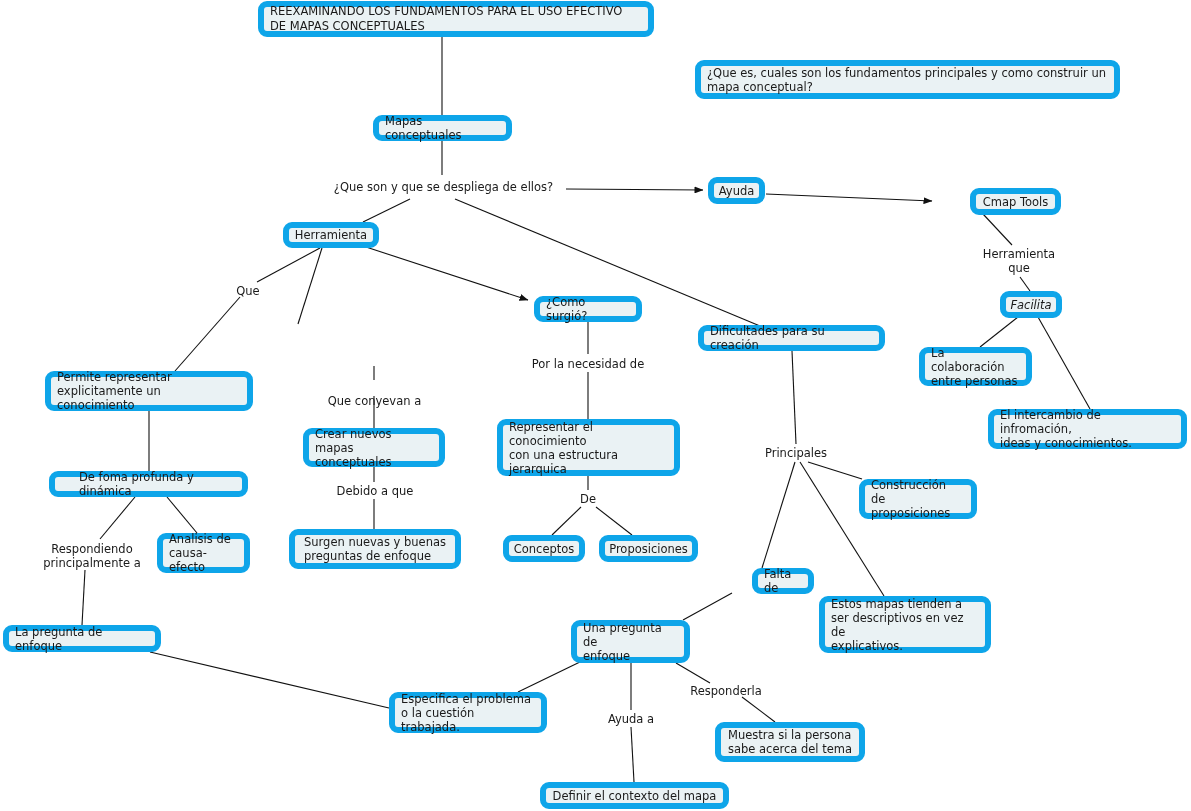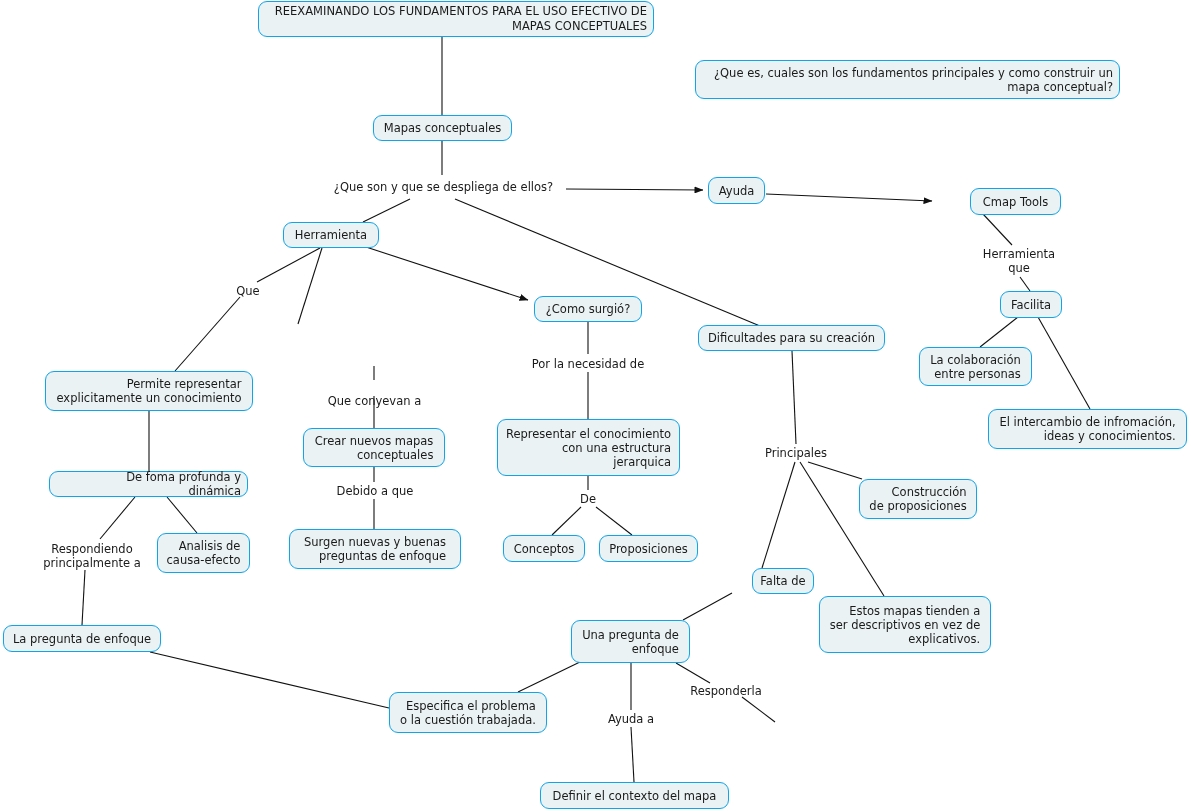--- a/index.html
+++ b/index.html
@@ -24,30 +24,30 @@
     left: 0;
     top: 0;
     width: 1191px;
     height: 811px;
     pointer-events: none;
   }
   .node {
     position: absolute;
     box-sizing: border-box;
     background: #eaf2f4;
-    border: 1px solid #0ea5e9;
+    border: 6px solid #0ea5e9;
     border-radius: 9px;
     color: #1a1a1a;
     font-family: "DejaVu Sans", sans-serif;
     font-size: 11.5px;
     line-height: 14px;
     display: flex;
     align-items: center;
     justify-content: center;
-    text-align: right;
+    text-align: left;
     padding: 2px 6px;
     white-space: pre-line;
   }
   .linklabel {
     position: absolute;
     box-sizing: border-box;
     color: #1a1a1a;
     font-family: "DejaVu Sans", sans-serif;
     font-size: 11.5px;
     line-height: 14px;
@@ -169,21 +169,21 @@
 
   <div class="node" style="left:283px; top:222px; width:96px; height:26px;">Herramienta</div>
 
   <div class="linklabel" style="left:975px; top:245px; width:88px; height:32px;">Herramienta
 que</div>
 
   <div class="linklabel" style="left:226px; top:283px; width:44px; height:16px;">Que</div>
 
   <div class="node" style="left:534px; top:296px; width:108px; height:26px;">¿Como surgió?</div>
 
-  <div class="node" style="left:1000px; top:291px; width:62px; height:27px;">Facilita</div>
+  <div class="node" style="left:1000px; top:291px; width:62px; height:27px;font-style:italic;">Facilita</div>
 
 
   <div class="node" style="left:698px; top:325px; width:187px; height:26px;">Dificultades para su creación</div>
 
   <div class="node" style="left:919px; top:347px; width:113px; height:39px;">La colaboración
 entre personas</div>
 
   <div class="linklabel" style="left:518px; top:355px; width:140px; height:17px;">Por la necesidad de</div>
 
   <div class="node" style="left:45px; top:371px; width:208px; height:40px;">Permite representar
@@ -236,16 +236,18 @@
   <div class="node" style="left:571px; top:620px; width:119px; height:43px;">Una pregunta de
 enfoque</div>
 
   <div class="linklabel" style="left:685px; top:683px; width:82px; height:16px;">Responderla</div>
 
   <div class="node" style="left:389px; top:692px; width:158px; height:41px;">Especifica el problema
 o la cuestión trabajada.</div>
 
   <div class="linklabel" style="left:599px; top:711px; width:64px; height:16px;">Ayuda a</div>
 
+  <div class="node" style="left:715px; top:722px; width:150px; height:40px;">Muestra si la persona
+sabe acerca del tema</div>
 
   <div class="node" style="left:540px; top:782px; width:189px; height:27px;">Definir el contexto del mapa</div>
 
 </div>
 
 </body></html>

